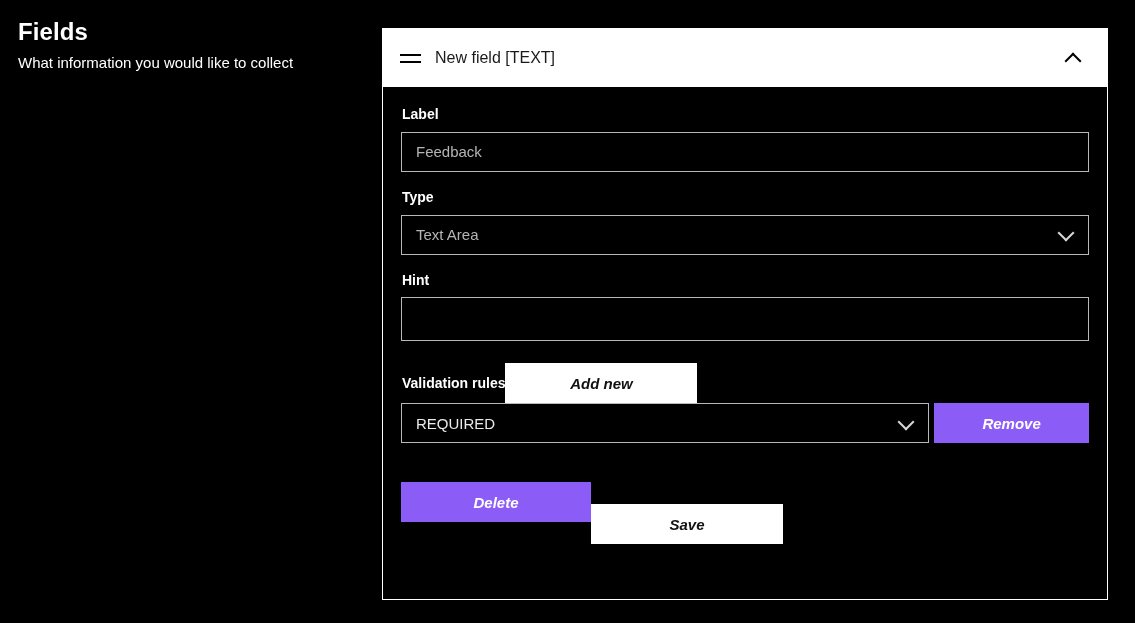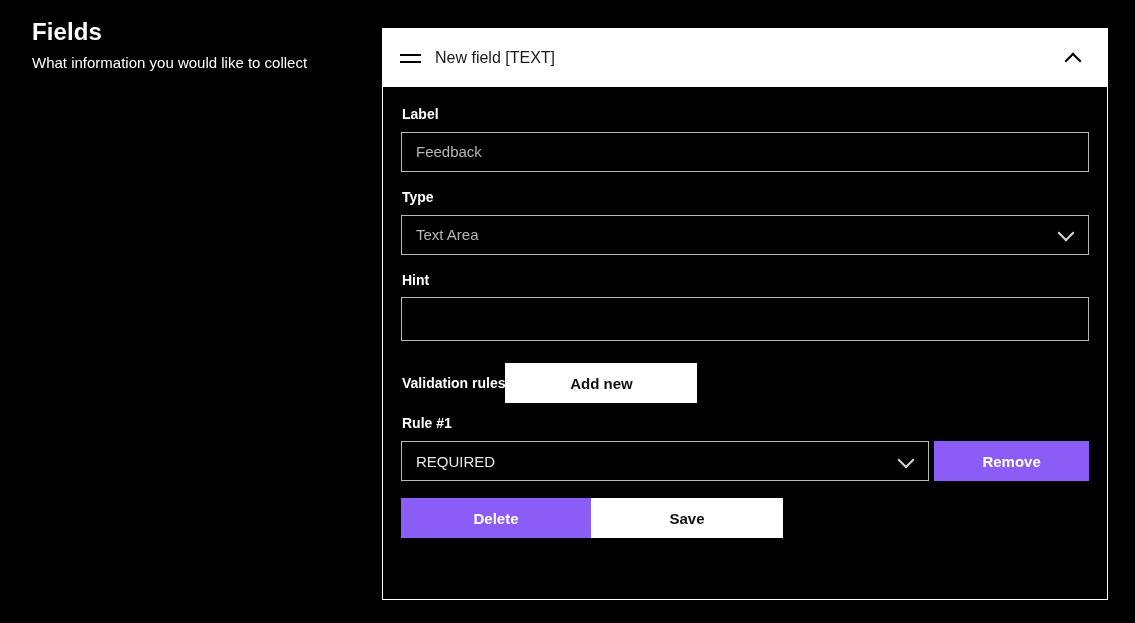--- a/index.html
+++ b/index.html
@@ -13,21 +13,21 @@
     height: 623px;
     overflow: hidden;
     font-family: "Liberation Sans", sans-serif;
     color: #ffffff;
     position: relative;
   }
 
   
   #left-pane {
     position: absolute;
-    left: 14px;
+    left: 0;
     top: 0;
     width: 382px;
     height: 623px;
     padding: 18px 20px 0 18px;
   }
   #page-title {
     font-size: 24px;
     font-weight: bold;
     line-height: 1.15;
     margin: 0 0 8px 0;
@@ -172,20 +172,21 @@
     font-family: "Liberation Sans", sans-serif;
     font-size: 15px;
     font-weight: bold;
     height: 40px;
     cursor: pointer;
     padding: 0 16px;
     display: inline-flex;
     align-items: center;
     justify-content: center;
     white-space: nowrap;
+    font-style: italic;
   }
   .btn-white {
     background: #ffffff;
     color: #111111;
   }
   .btn-pink {
     background: #8b5cf6;
     color: #ffffff;
   }
   #add-new-button { width: 192px; }
@@ -209,21 +210,21 @@
   }
   #remove-rule-button { width: 155px; }
 
   #footer-row {
     display: flex;
     align-items: center;
     justify-content: flex-start;
     margin-top: 17px;
   }
   #delete-button { width: 190px; }
-  #save-button { width: 192px; }
+  #save-button { width: 192px; margin-top: 44px; }
 </style>
 </head>
 <body>
 
 <div id="left-pane">
   <h1 id="page-title">Fields</h1>
   <p id="page-subtitle">What information you would like to collect</p>
 </div>
 
 <div id="field-card">
@@ -261,21 +262,20 @@
       <div class="control tall">
         <span class="control-text"></span>
       </div>
     </div>
 
     <div id="validation-row">
       <span id="validation-rules-label">Validation rules</span>
       <button class="btn btn-white" id="add-new-button">Add new</button>
     </div>
 
-    <div id="rule-label">Rule #1</div>
     <div id="rule-row">
       <div class="control" id="rule-type-select">
         <span class="control-text">REQUIRED</span>
         <span class="chev down"></span>
       </div>
       <button class="btn btn-pink" id="remove-rule-button">Remove</button>
     </div>
 
     <div id="footer-row">
       <button class="btn btn-pink" id="delete-button">Delete</button>

